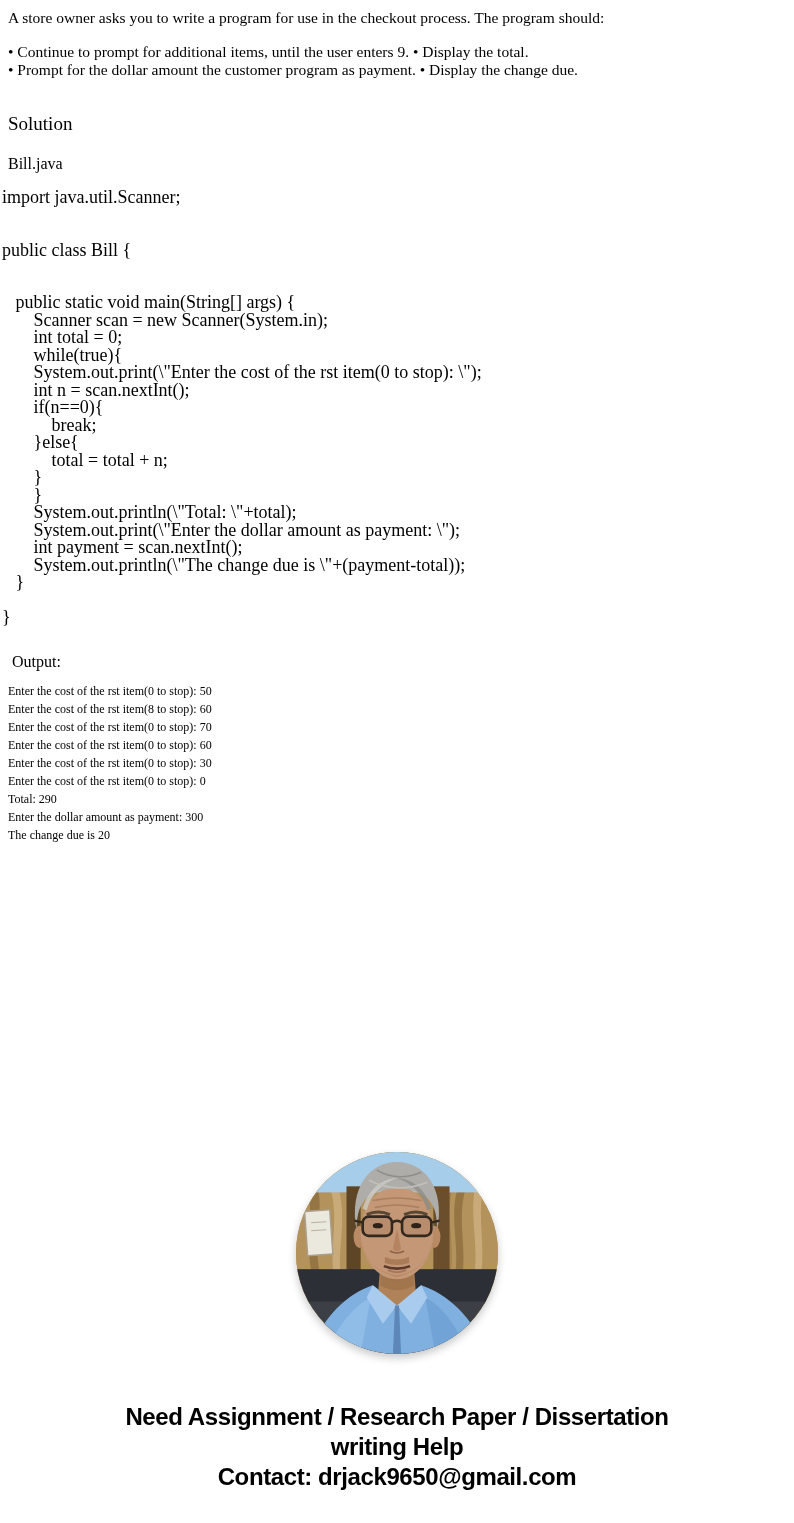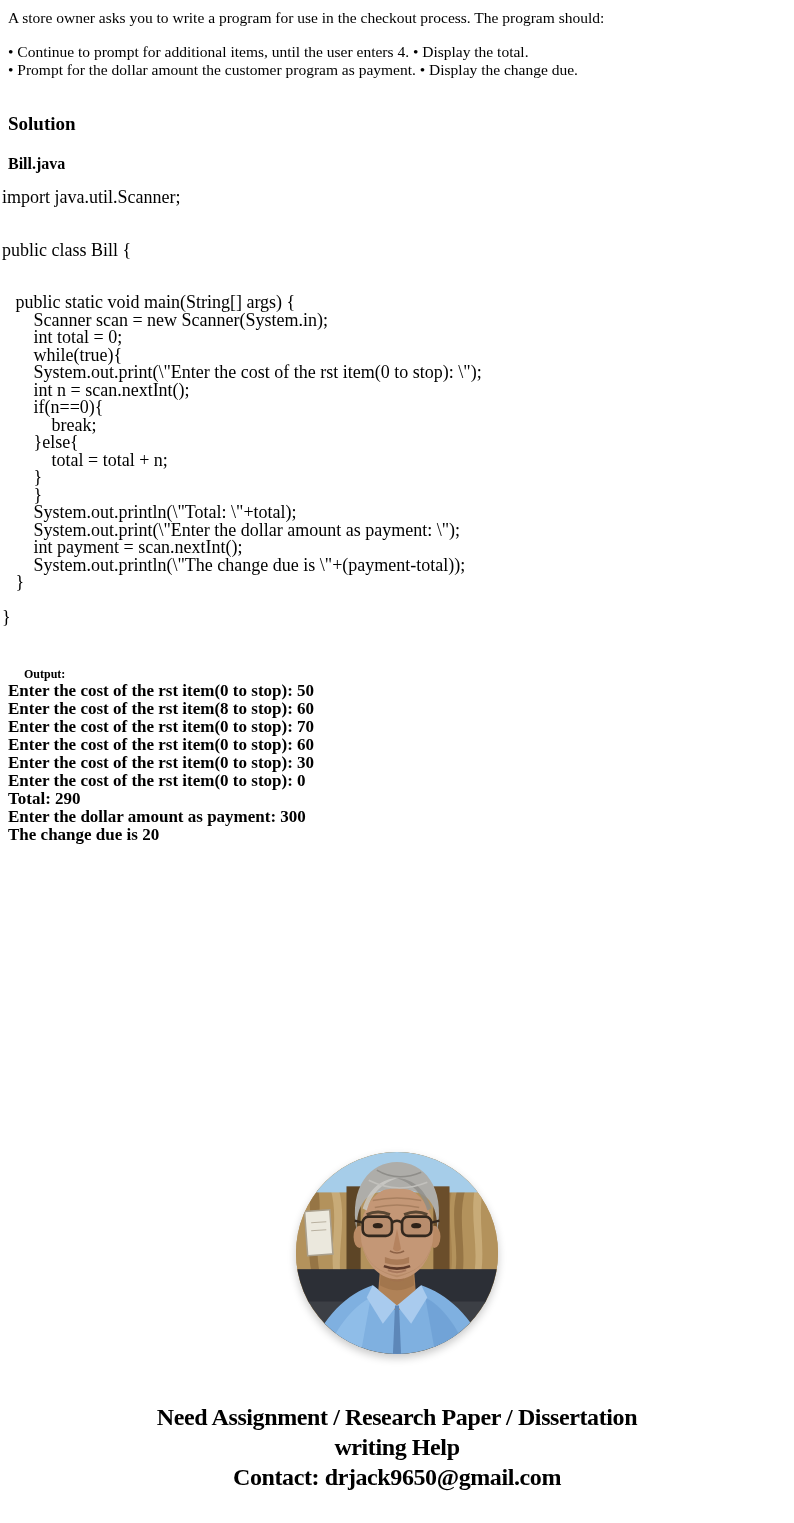--- a/index.html
+++ b/index.html
@@ -18,71 +18,71 @@
     font-size: 15.5px; line-height: 18px; width: 740px;
   }
   .bullets {
     position: absolute; top: 43px; left: 8px;
     font-size: 15.5px; line-height: 18px; width: 740px;
   }
   .bullet-line { white-space: pre-wrap; }
 
   .solution-heading {
     position: absolute; top: 112px; left: 8px; margin: 0;
-    font-size: 19px; font-weight: bold; line-height: 24px; text-align: center;
+    font-size: 19px; font-weight: normal; line-height: 24px; text-align: center;
   }
   .file-heading {
     position: absolute; top: 154px; left: 8px; margin: 0;
-    font-size: 16px; font-weight: bold; line-height: 20px;
+    font-size: 16px; font-weight: normal; line-height: 20px;
   }
 
   .code-block {
     position: absolute; top: 189px; left: 2px;
     font-size: 18px; line-height: 17.5px;
     white-space: pre; width: 760px;
   }
   .code-line { white-space: pre; }
 
   .output-heading {
-    position: absolute; top: 648px; left: 8px; margin: 16px;
-    font-size: 12px; font-weight: bold; line-height: 20px;
+    position: absolute; top: 648px; left: 8px; margin: 4px;
+    font-size: 16px; font-weight: normal; line-height: 20px;
   }
   .output-block {
     position: absolute; top: 682px; left: 8px;
-    font-size: 17px; line-height: 18px; width: 740px; font-weight: bold;
+    font-size: 12px; line-height: 18px; width: 740px;
   }
 
   .avatar {
     position: absolute; left: 296px; top: 1152px;
     width: 202px; height: 202px;
     border-radius: 50%; overflow: hidden;
     box-shadow: 0 4px 9px rgba(0,0,0,0.22);
     background: #b3925c;
   }
   .avatar svg { display: block; width: 100%; height: 100%; }
 
   .footer {
     position: absolute; top: 1402px; left: 0; width: 794px;
     text-align: center;
-    font-family: Liberation Serif, serif;
+    font-family: Liberation Sans, sans-serif;
     font-weight: bold;
     font-size: 24px; line-height: 30px;
     letter-spacing: -0.4px;
     color: #000000;
   }
 </style>
 </head>
 <body>
 
 <div class="page">
 
   <p class="intro">A store owner asks you to write a program for use in the checkout process. The program should:</p>
 
   <div class="bullets">
-      <div class="bullet-line">• Continue to prompt for additional items, until the user enters 4. • Display the total.</div>
+      <div class="bullet-line">• Continue to prompt for additional items, until the user enters 9. • Display the total.</div>
       <div class="bullet-line">• Prompt for the dollar amount the customer program as payment. • Display the change due.</div>
     </div>
 
   <h2 class="solution-heading">Solution</h2>
 
   <h3 class="file-heading">Bill.java</h3>
 
   <div class="code-block"><div class="code-line">import java.util.Scanner;</div><div class="code-line">&nbsp;</div><div class="code-line">&nbsp;</div><div class="code-line">public class Bill {</div><div class="code-line">&nbsp;</div><div class="code-line">&nbsp;</div><div class="code-line">   public static void main(String[] args) {</div><div class="code-line">       Scanner scan = new Scanner(System.in);</div><div class="code-line">       int total = 0;</div><div class="code-line">       while(true){</div><div class="code-line">       System.out.print(\"Enter the cost of the rst item(0 to stop): \");</div><div class="code-line">       int n = scan.nextInt();</div><div class="code-line">       if(n==0){</div><div class="code-line">           break;</div><div class="code-line">       }else{</div><div class="code-line">           total = total + n;</div><div class="code-line">       }</div><div class="code-line">       }</div><div class="code-line">       System.out.println(\"Total: \"+total);</div><div class="code-line">       System.out.print(\"Enter the dollar amount as payment: \");</div><div class="code-line">       int payment = scan.nextInt();</div><div class="code-line">       System.out.println(\"The change due is \"+(payment-total));</div><div class="code-line">   }</div><div class="code-line">&nbsp;</div><div class="code-line">}</div></div>
 
   <h3 class="output-heading">Output:</h3>

